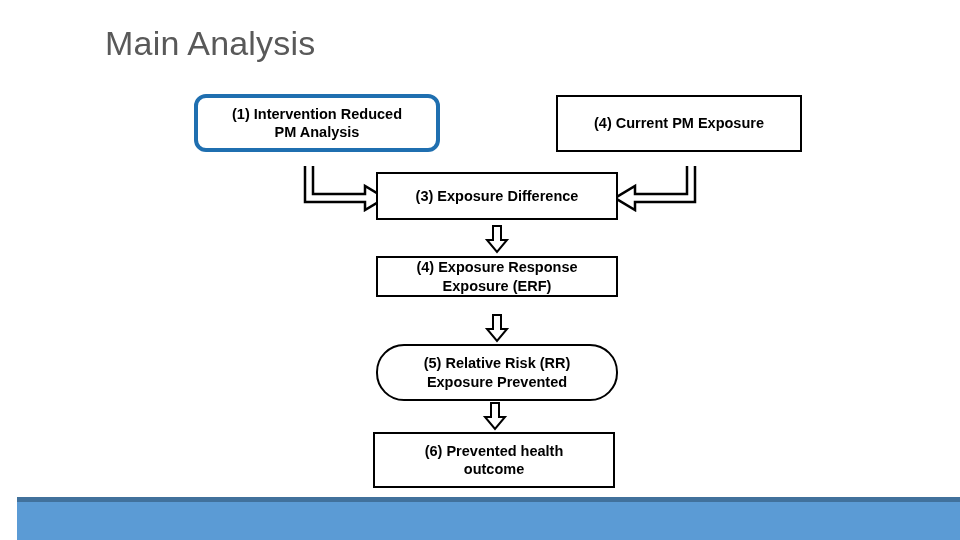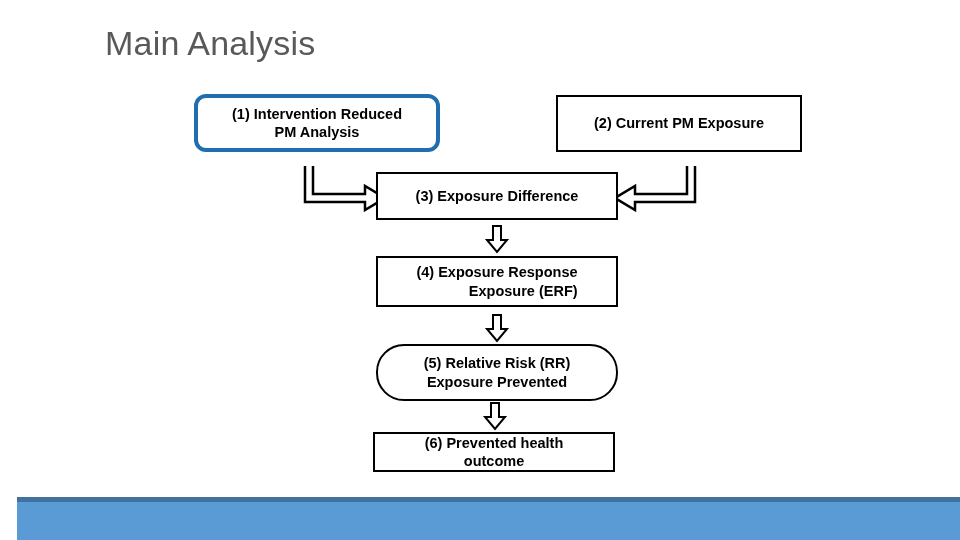--- a/index.html
+++ b/index.html
@@ -83,21 +83,21 @@
 
   <div class="box accent" style="left:177px; top:94px; width:246px; height:58px;">
     <div>
       <div>(1) Intervention Reduced</div>
       <div>PM Analysis</div>
     </div>
   </div>
 
   <div class="box" style="left:539px; top:95px; width:246px; height:57px;">
     <div>
-      <div>(2) Current PM Exposure</div>
+      <div>(4) Current PM Exposure</div>
     </div>
   </div>
 
   <div class="elbow" style="left:286px; top:166px; width:80px; height:46px;">
     <svg width="80" height="46" viewBox="0 0 80 46" xmlns="http://www.w3.org/2000/svg">
       <path d="M4 2 L4 34 L56 34 L56 26 L76 38 L56 50 L56 42 L-4 42 L-4 2 Z" transform="translate(6,-6)" fill="#ffffff" stroke="#000000" stroke-width="2.5" stroke-linejoin="miter"></path>
     </svg>
   </div>
 
   <div class="elbow" style="left:600px; top:166px; width:80px; height:46px;">
@@ -111,21 +111,21 @@
       <div>(3) Exposure Difference</div>
     </div>
   </div>
 
   <div class="down-arrow" style="left:465px; top:224px; width:30px; height:30px;">
     <svg width="30" height="30" viewBox="0 0 30 30" xmlns="http://www.w3.org/2000/svg">
       <path d="M11 2 L19 2 L19 16 L25 16 L15 28 L5 16 L11 16 Z" fill="#ffffff" stroke="#000000" stroke-width="2"></path>
     </svg>
   </div>
 
-  <div class="box" style="left:359px; top:256px; width:242px; height:51px;text-align:right;">
+  <div class="box" style="left:359px; top:256px; width:242px; height:41px;">
     <div>
       <div>(4) Exposure Response</div>
       <div>Exposure (ERF)</div>
     </div>
   </div>
 
   <div class="down-arrow" style="left:465px; top:313px; width:30px; height:30px;">
     <svg width="30" height="30" viewBox="0 0 30 30" xmlns="http://www.w3.org/2000/svg">
       <path d="M11 2 L19 2 L19 16 L25 16 L15 28 L5 16 L11 16 Z" fill="#ffffff" stroke="#000000" stroke-width="2"></path>
     </svg>
@@ -137,21 +137,21 @@
       <div>Exposure Prevented</div>
     </div>
   </div>
 
   <div class="down-arrow" style="left:463px; top:401px; width:30px; height:30px;">
     <svg width="30" height="30" viewBox="0 0 30 30" xmlns="http://www.w3.org/2000/svg">
       <path d="M11 2 L19 2 L19 16 L25 16 L15 28 L5 16 L11 16 Z" fill="#ffffff" stroke="#000000" stroke-width="2"></path>
     </svg>
   </div>
 
-  <div class="box" style="left:356px; top:432px; width:242px; height:40px;">
+  <div class="box" style="left:356px; top:432px; width:242px; height:56px;">
     <div>
       <div>(6) Prevented health</div>
       <div>outcome</div>
     </div>
   </div>
 
   <div class="footer-bar-top"></div>
   <div class="footer-bar"></div>
 
 </div>

